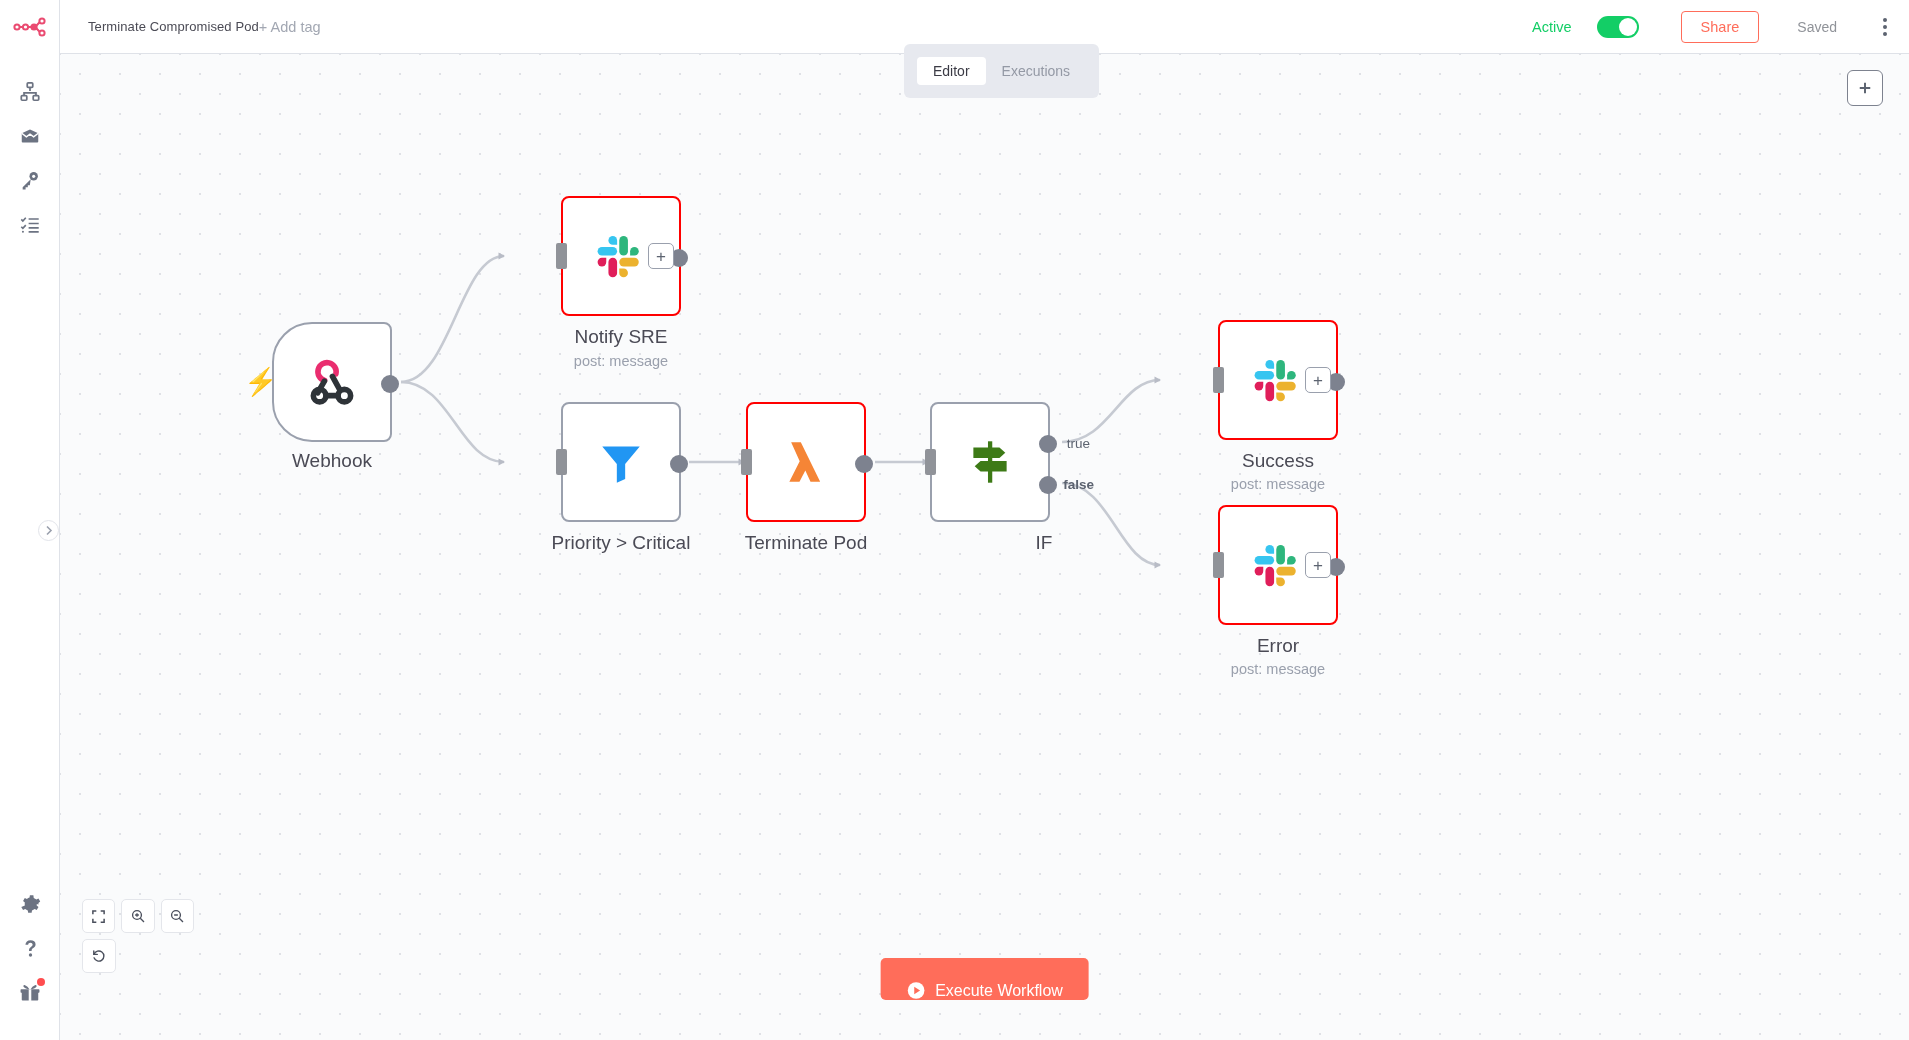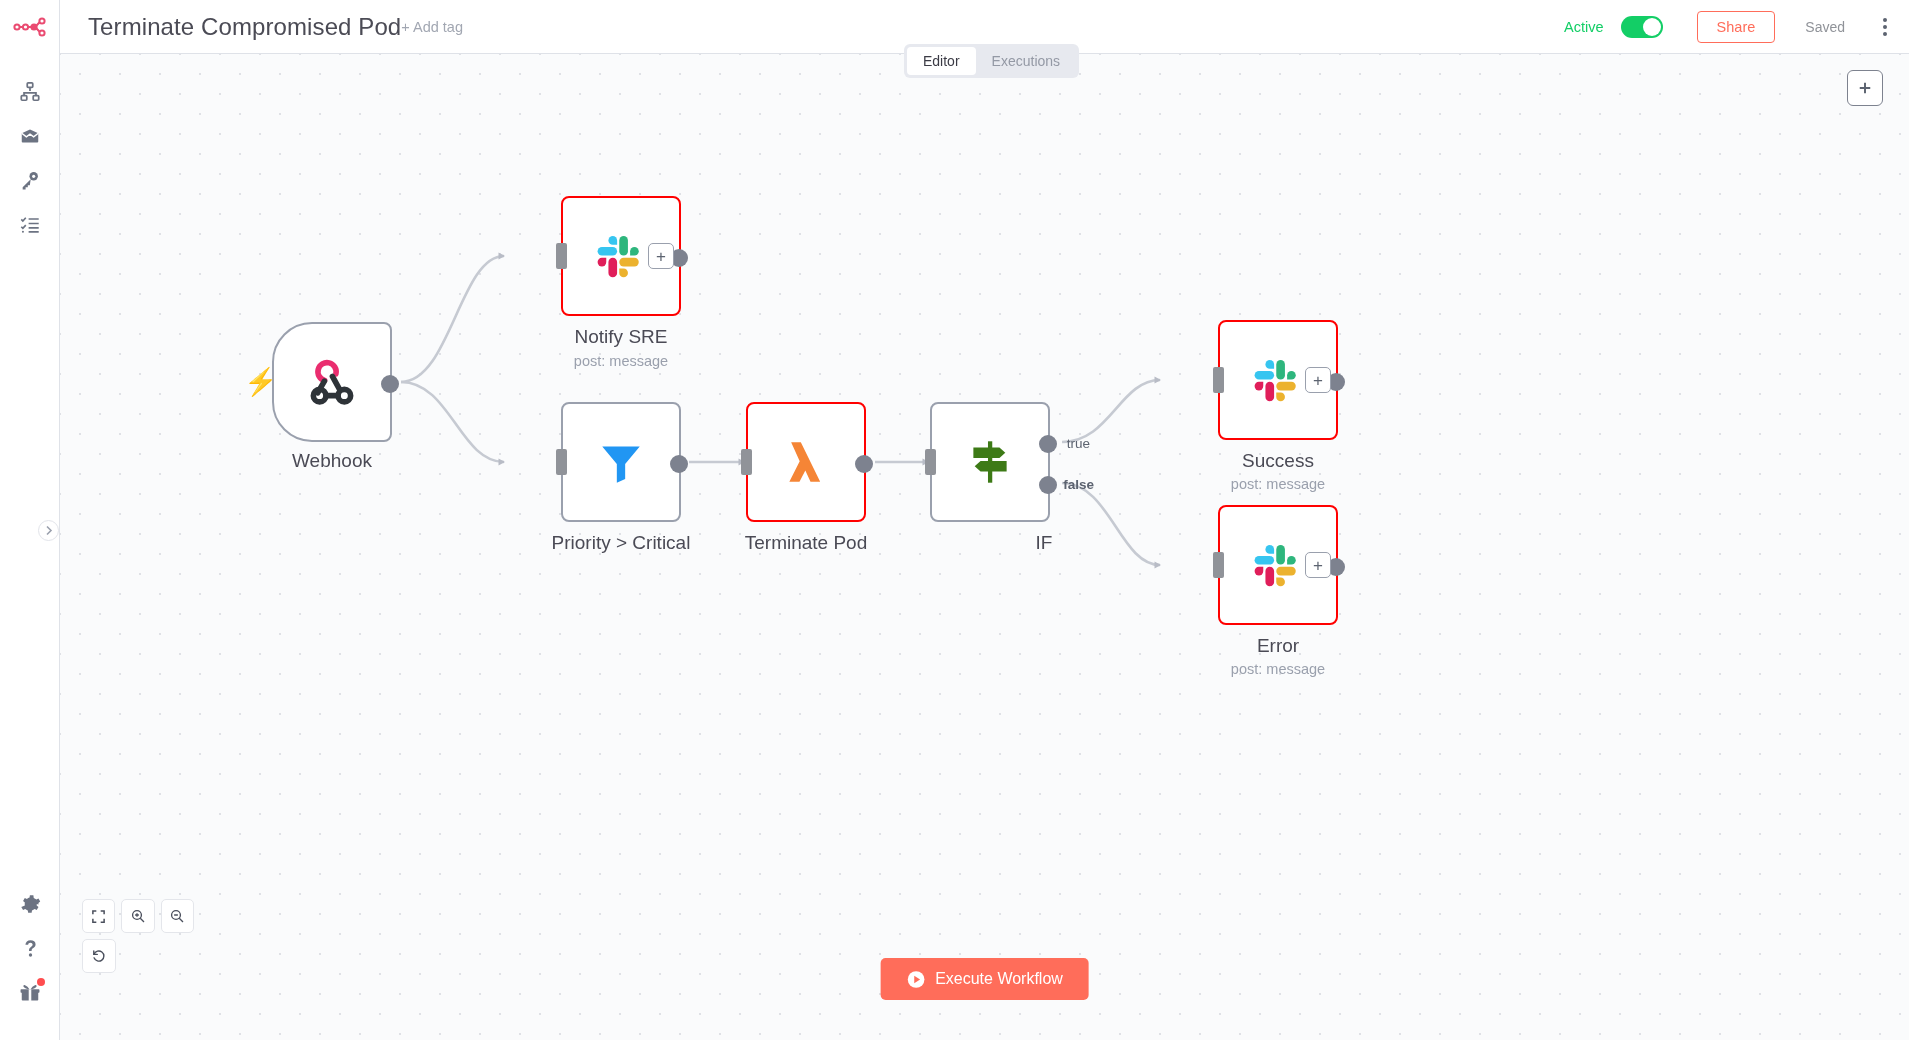--- a/index.html
+++ b/index.html
@@ -45,27 +45,27 @@
   
   #header {
     position: absolute; left: 60px; top: 0;
     width: 1849px; height: 54px;
     background: #fff;
     border-bottom: 1px solid #dfe2e8;
     display: flex; align-items: center;
     z-index: 25;
   }
   #wf-title {
-    margin-left: 28px; font-size: 24px; color: #4b4b55; letter-spacing: .1px;
+    margin-left: 28px; font-size: 13px; color: #4b4b55; letter-spacing: .1px;
   }
   #add-tag {
     font-size: 14.5px; color: #a2a7b2; cursor: pointer;
   }
   #header-right {
-    margin-left: auto; display: flex; align-items: center; gap: 8px;
+    margin-left: auto; display: flex; align-items: center; gap: 16px;
     padding-right: 18px;
   }
   #active-label { font-size: 14.5px; color: #13ce66; margin-right: 9px; }
   .toggle {
     width: 42px; height: 22px; border-radius: 11px; background: #13ce66;
     position: relative; cursor: pointer; margin-right: 26px;
   }
   .toggle .knob {
     position: absolute; right: 2px; top: 2px;
     width: 18px; height: 18px; border-radius: 50%; background: #fff;
@@ -78,21 +78,21 @@
   #saved-label { font-size: 14px; color: #909399; margin-left: 22px; }
   #kebab {
     margin-left: 26px; cursor: pointer; display: flex; flex-direction: column;
     gap: 3px; align-items: center; padding: 4px;
   }
   #kebab span { width: 4px; height: 4px; border-radius: 50%; background: #5c6370; display: block; }
 
   
   #tabs {
     position: absolute; left: 904px; top: 44px;
-    background: #e7e9ef; border-radius: 6px; padding: 3px;
+    background: #e7e9ef; border-radius: 6px; padding: 13px;
     display: flex; z-index: 26;
   }
   .tab {
     font-size: 14px; padding: 6px 16px; border-radius: 4px;
     color: #9499a5; cursor: pointer; white-space: nowrap;
   }
   .tab.active { background: #fff; color: #3b3b45; }
 
   
   #canvas {
@@ -183,21 +183,21 @@
     width: 34px; height: 34px; background: #fff;
     border: 1px solid #e4e6eb; border-radius: 5px;
     display: flex; align-items: center; justify-content: center;
     color: #4a4f5c; cursor: pointer;
   }
   #execute-btn {
     position: absolute; left: 50%; transform: translateX(-50%);
     bottom: 40px;
     background: #ff6d5a; color: #fff; border: none;
     border-radius: 5px; padding: 0 26px; height: 42px;
-    font-size: 16px; display: flex; align-items: center; gap: 10px;
+    font-size: 16px; display: flex; align-items: flex-end; gap: 10px;
     cursor: pointer; z-index: 20;
     font-family: "Liberation Sans", sans-serif;
   }
 </style>
 </head>
 <body>
 
 <div id="app">
 
   <div id="sidebar">

